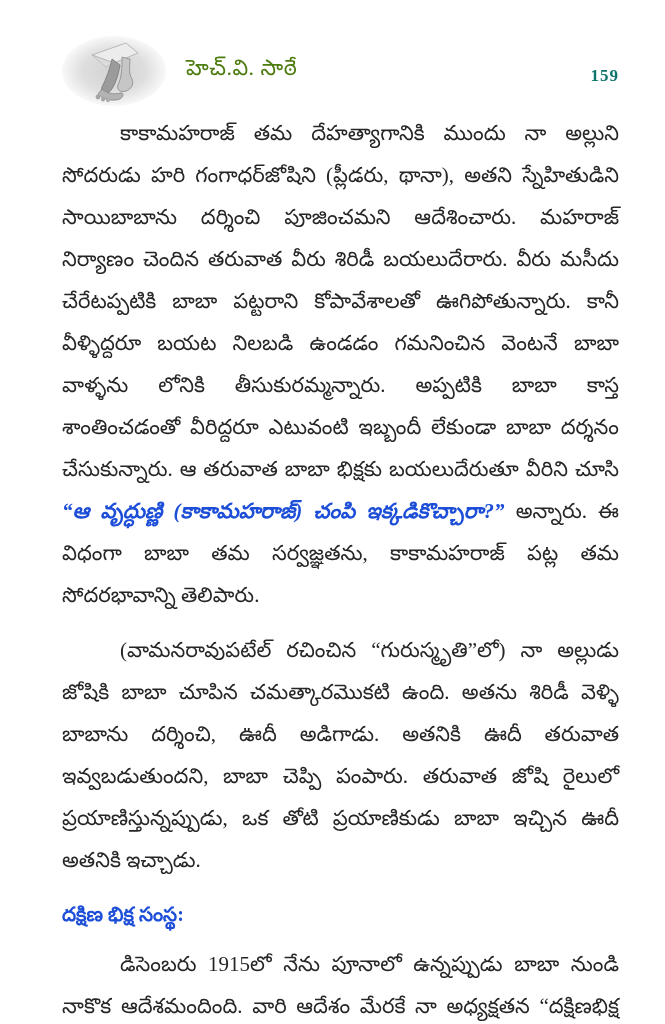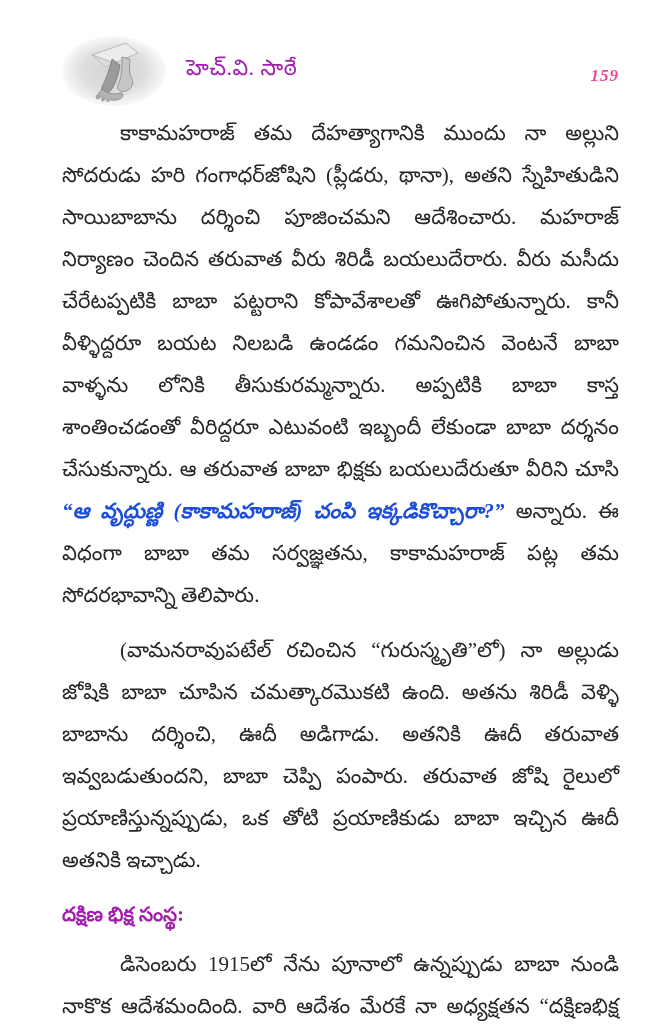--- a/index.html
+++ b/index.html
@@ -33,31 +33,30 @@
   .logo-wrap {
     width: 116px;
     height: 74px;
     display: flex;
     align-items: center;
     justify-content: center;
     flex: 0 0 auto;
   }
   .header-title {
     font-size: 22px;
-    color: #a21caf;
+    color: #4d7c0f;
     margin-left: 16px;
     letter-spacing: 0.5px;
     white-space: nowrap;
     flex: 1 1 auto;
   }
   .page-number {
     font-size: 17px;
     font-weight: bold;
-    font-style: italic;
-    color: #ec4899;
+    color: #0f766e;
     letter-spacing: 1px;
     flex: 0 0 auto;
     padding-top: 12px;
     margin-left: 20px;
   }
   
   .content {
     position: absolute;
     top: 112px;
     left: 62px;
@@ -72,21 +71,21 @@
     text-indent: 58px;
   }
   .quote-bold {
     font-weight: bold;
     font-style: italic;
     color: #1d4ed8;
   }
   .section-heading {
     font-size: 20px;
     font-weight: bold;
-    color: #a21caf;
+    color: #1d4ed8;
     margin: 18px 0 14px 0;
     text-indent: 0;
     text-align: left;
     line-height: 30px;
   }
 </style>
 </head>
 <body>
 
 <div class="page">

